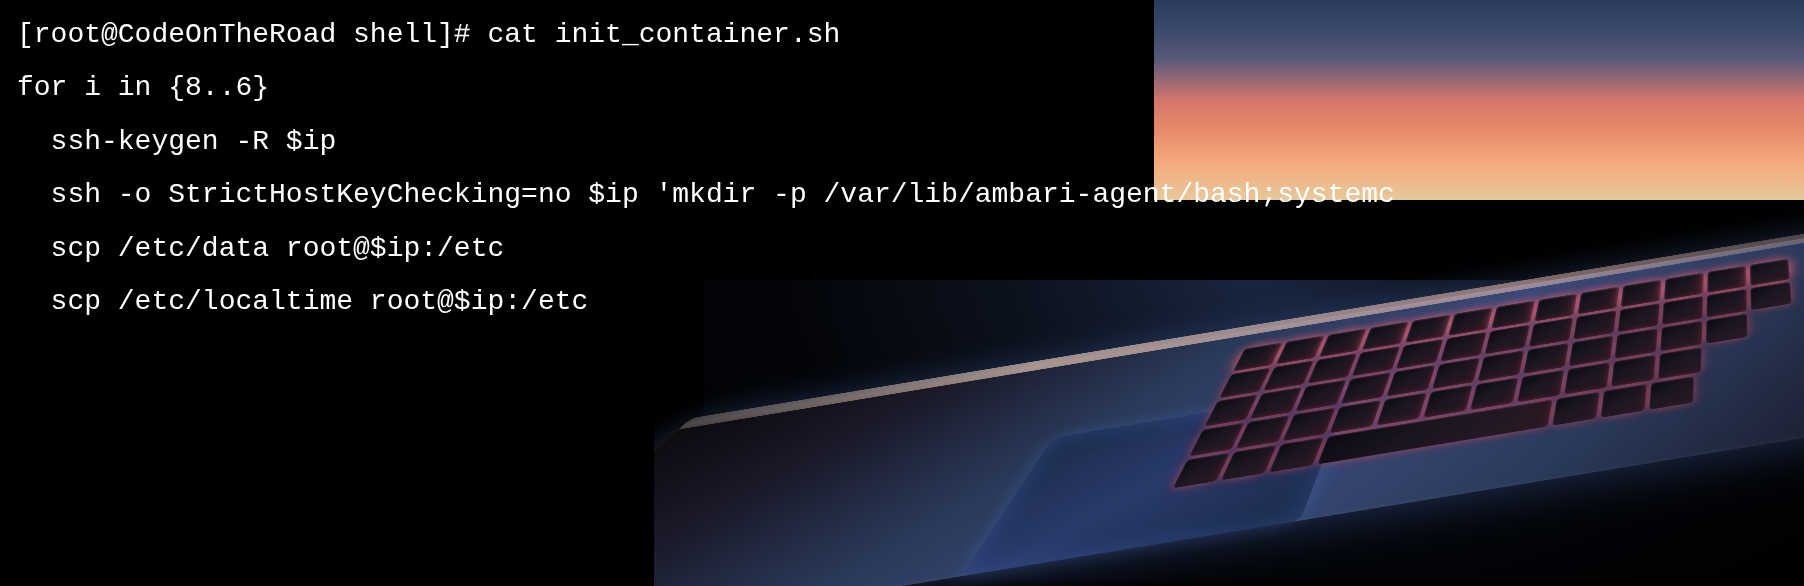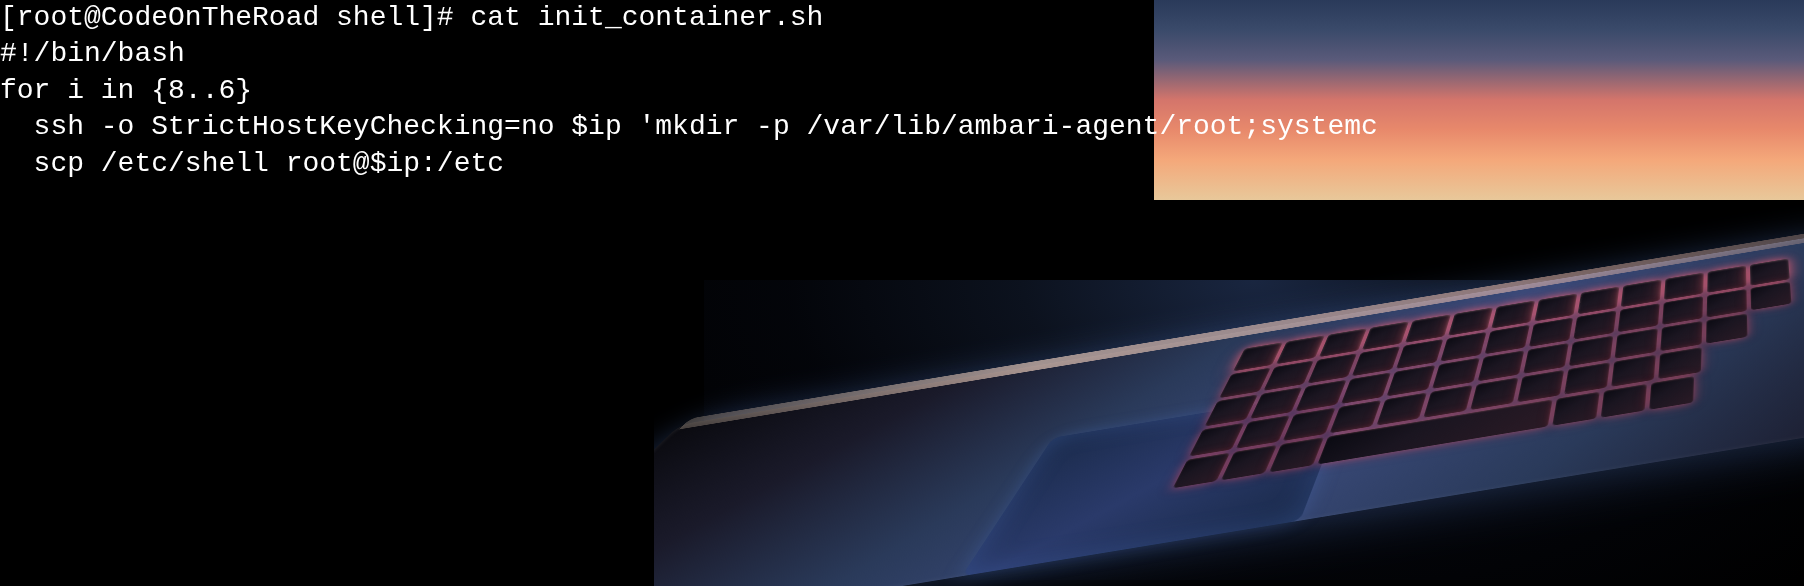--- a/index.html
+++ b/index.html
@@ -146,21 +146,21 @@
     }
     .terminal-content {
       position: relative;
       z-index: 10;
       padding: 0;
       white-space: nowrap;
     }
     .terminal-line {
       display: block;
       padding: 0;
-      margin: 0;
+      margin: 17px;
       white-space: pre;
     }
   </style>
 </head>
 <body>
 
 <div class="background-image">
   <div class="sky"></div>
   <div class="glow-surface"></div>
   <div class="laptop-base">
@@ -233,18 +233,19 @@
           <div class="key"></div>
           <div class="key"></div>
           <div class="key"></div>
       </div>
     </div>
   </div>
 </div>
 
 <div class="terminal-content">
   <span class="terminal-line">[root@CodeOnTheRoad shell]# cat init_container.sh</span>
-  <span class="terminal-line">#!/bin/bash</span>
   <span class="terminal-line"></span>
   <span class="terminal-line">for i in {8..6}</span>
-  <span class="terminal-line">  ssh -o StrictHostKeyChecking=no $ip 'mkdir -p /var/lib/ambari-agent/root;systemc</span>
-  <span class="terminal-line">  scp /etc/shell root@$ip:/etc</span>
+  <span class="terminal-line">  ssh-keygen -R $ip</span>
+  <span class="terminal-line">  ssh -o StrictHostKeyChecking=no $ip 'mkdir -p /var/lib/ambari-agent/bash;systemc</span>
+  <span class="terminal-line">  scp /etc/data root@$ip:/etc</span>
+  <span class="terminal-line">  scp /etc/localtime root@$ip:/etc</span>
 </div>
 
 </body></html>

